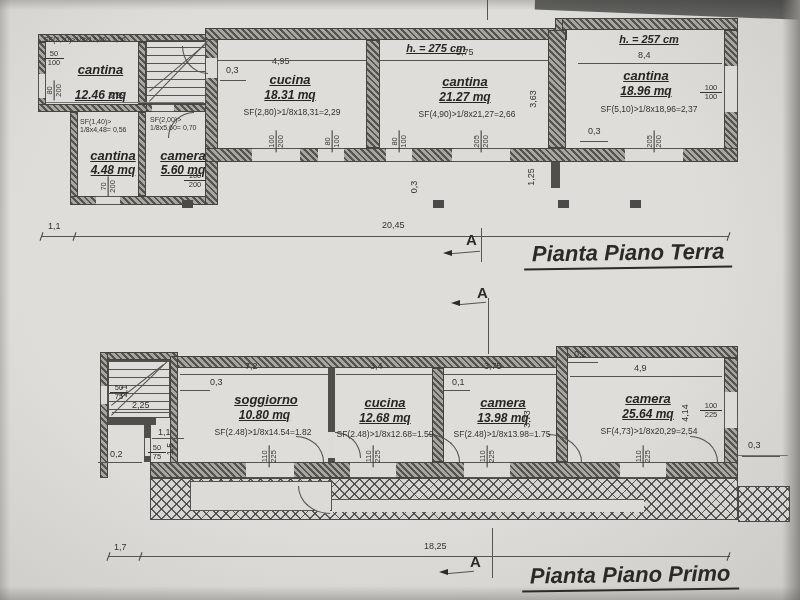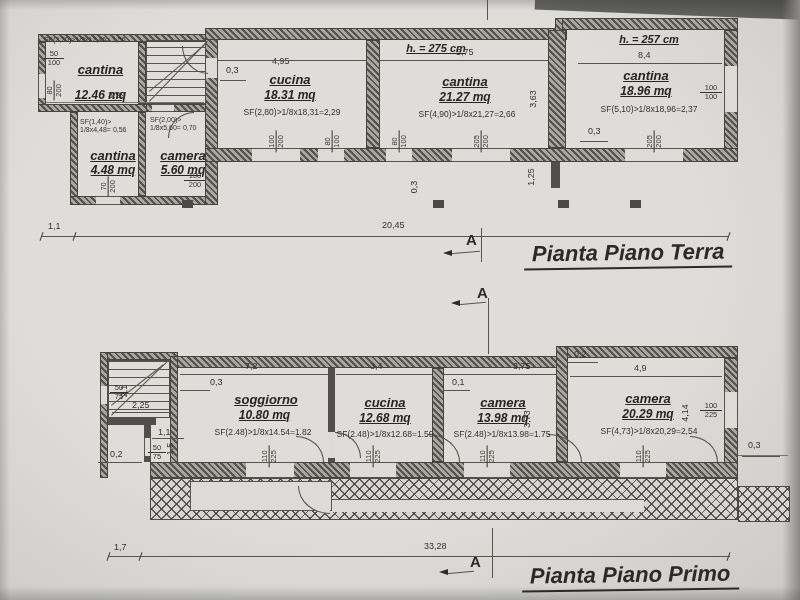--- a/index.html
+++ b/index.html
@@ -238,51 +238,51 @@
 
   <div class="abs rname" style="left:340px;top:395px;width:90px;">cucina</div>
   <div class="abs rarea" style="left:340px;top:411px;width:90px;">12.68 mq</div>
   <div class="abs rform" style="left:332px;top:429px;width:106px;">SF(2.48)&gt;1/8x12.68=1.59</div>
 
   <div class="abs rname" style="left:458px;top:395px;width:90px;">camera</div>
   <div class="abs rarea" style="left:458px;top:411px;width:90px;">13.98 mq</div>
   <div class="abs rform" style="left:446px;top:429px;width:112px;">SF(2.48)&gt;1/8x13.98=1.75</div>
 
   <div class="abs rname" style="left:600px;top:391px;width:96px;">camera</div>
-  <div class="abs rarea" style="left:600px;top:407px;width:96px;">20.29 mq</div>
+  <div class="abs rarea" style="left:600px;top:407px;width:96px;">25.64 mq</div>
   <div class="abs rform" style="left:588px;top:426px;width:122px;">SF(4,73)&gt;1/8x20,29=2,54</div>
 
   <div class="abs dim" style="left:245px;top:361px;">7,2</div>
   <div class="abs ln" style="left:180px;top:374px;width:148px;height:1px;"></div>
   <div class="abs dim" style="left:210px;top:377px;">0,3</div>
   <div class="abs ln" style="left:180px;top:390px;width:30px;height:1px;"></div>
   <div class="abs dim" style="left:370px;top:361px;">3,4</div>
   <div class="abs ln" style="left:336px;top:374px;width:96px;height:1px;"></div>
-  <div class="abs dim" style="left:513px;top:361px;">3,75</div>
+  <div class="abs dim" style="left:484px;top:361px;">3,75</div>
   <div class="abs ln" style="left:444px;top:374px;width:112px;height:1px;"></div>
   <div class="abs dim" style="left:452px;top:377px;">0,1</div>
   <div class="abs ln" style="left:444px;top:390px;width:26px;height:1px;"></div>
   <div class="abs dim" style="left:574px;top:349px;">0,2</div>
   <div class="abs ln" style="left:568px;top:362px;width:30px;height:1px;"></div>
   <div class="abs dim" style="left:634px;top:363px;">4,9</div>
   <div class="abs ln" style="left:570px;top:376px;width:152px;height:1px;"></div>
   <div class="abs dim dimv" style="left:518px;top:414px;">3,73</div>
   <div class="abs dim dimv" style="left:676px;top:408px;">4,14</div>
   <div class="abs dim" style="left:748px;top:440px;">0,3</div>
   <div class="abs ln" style="left:742px;top:456px;width:38px;height:1px;"></div>
   <div class="abs dim" style="left:132px;top:400px;">2,25</div>
   <div class="abs ln" style="left:112px;top:412px;width:58px;height:1px;"></div>
   <div class="abs dim dimv" style="left:118px;top:386px;">2,1</div>
   <div class="abs dim" style="left:158px;top:427px;">1,1</div>
   <div class="abs ln" style="left:152px;top:438px;width:32px;height:1px;"></div>
   <div class="abs dim dimv" style="left:164px;top:444px;">1,5</div>
   <div class="abs dim" style="left:110px;top:449px;">0,2</div>
   <div class="abs ln" style="left:98px;top:462px;width:44px;height:1px;"></div>
   <div class="abs dim" style="left:114px;top:542px;">1,7</div>
-  <div class="abs dim" style="left:424px;top:541px;">33,28</div>
+  <div class="abs dim" style="left:424px;top:541px;">18,25</div>
   <div class="abs ln" style="left:108px;top:556px;width:622px;height:1px;"></div>
   <div class="abs tick" style="left:108px;top:552px;"></div>
   <div class="abs tick" style="left:140px;top:552px;"></div>
   <div class="abs tick" style="left:728px;top:552px;"></div>
 
   <div class="abs wm" style="left:110px;top:384px;width:18px;">
       <span class="t">50</span>
       <span>75</span>
     </div>
   <div class="abs wm" style="left:148px;top:444px;width:18px;">

